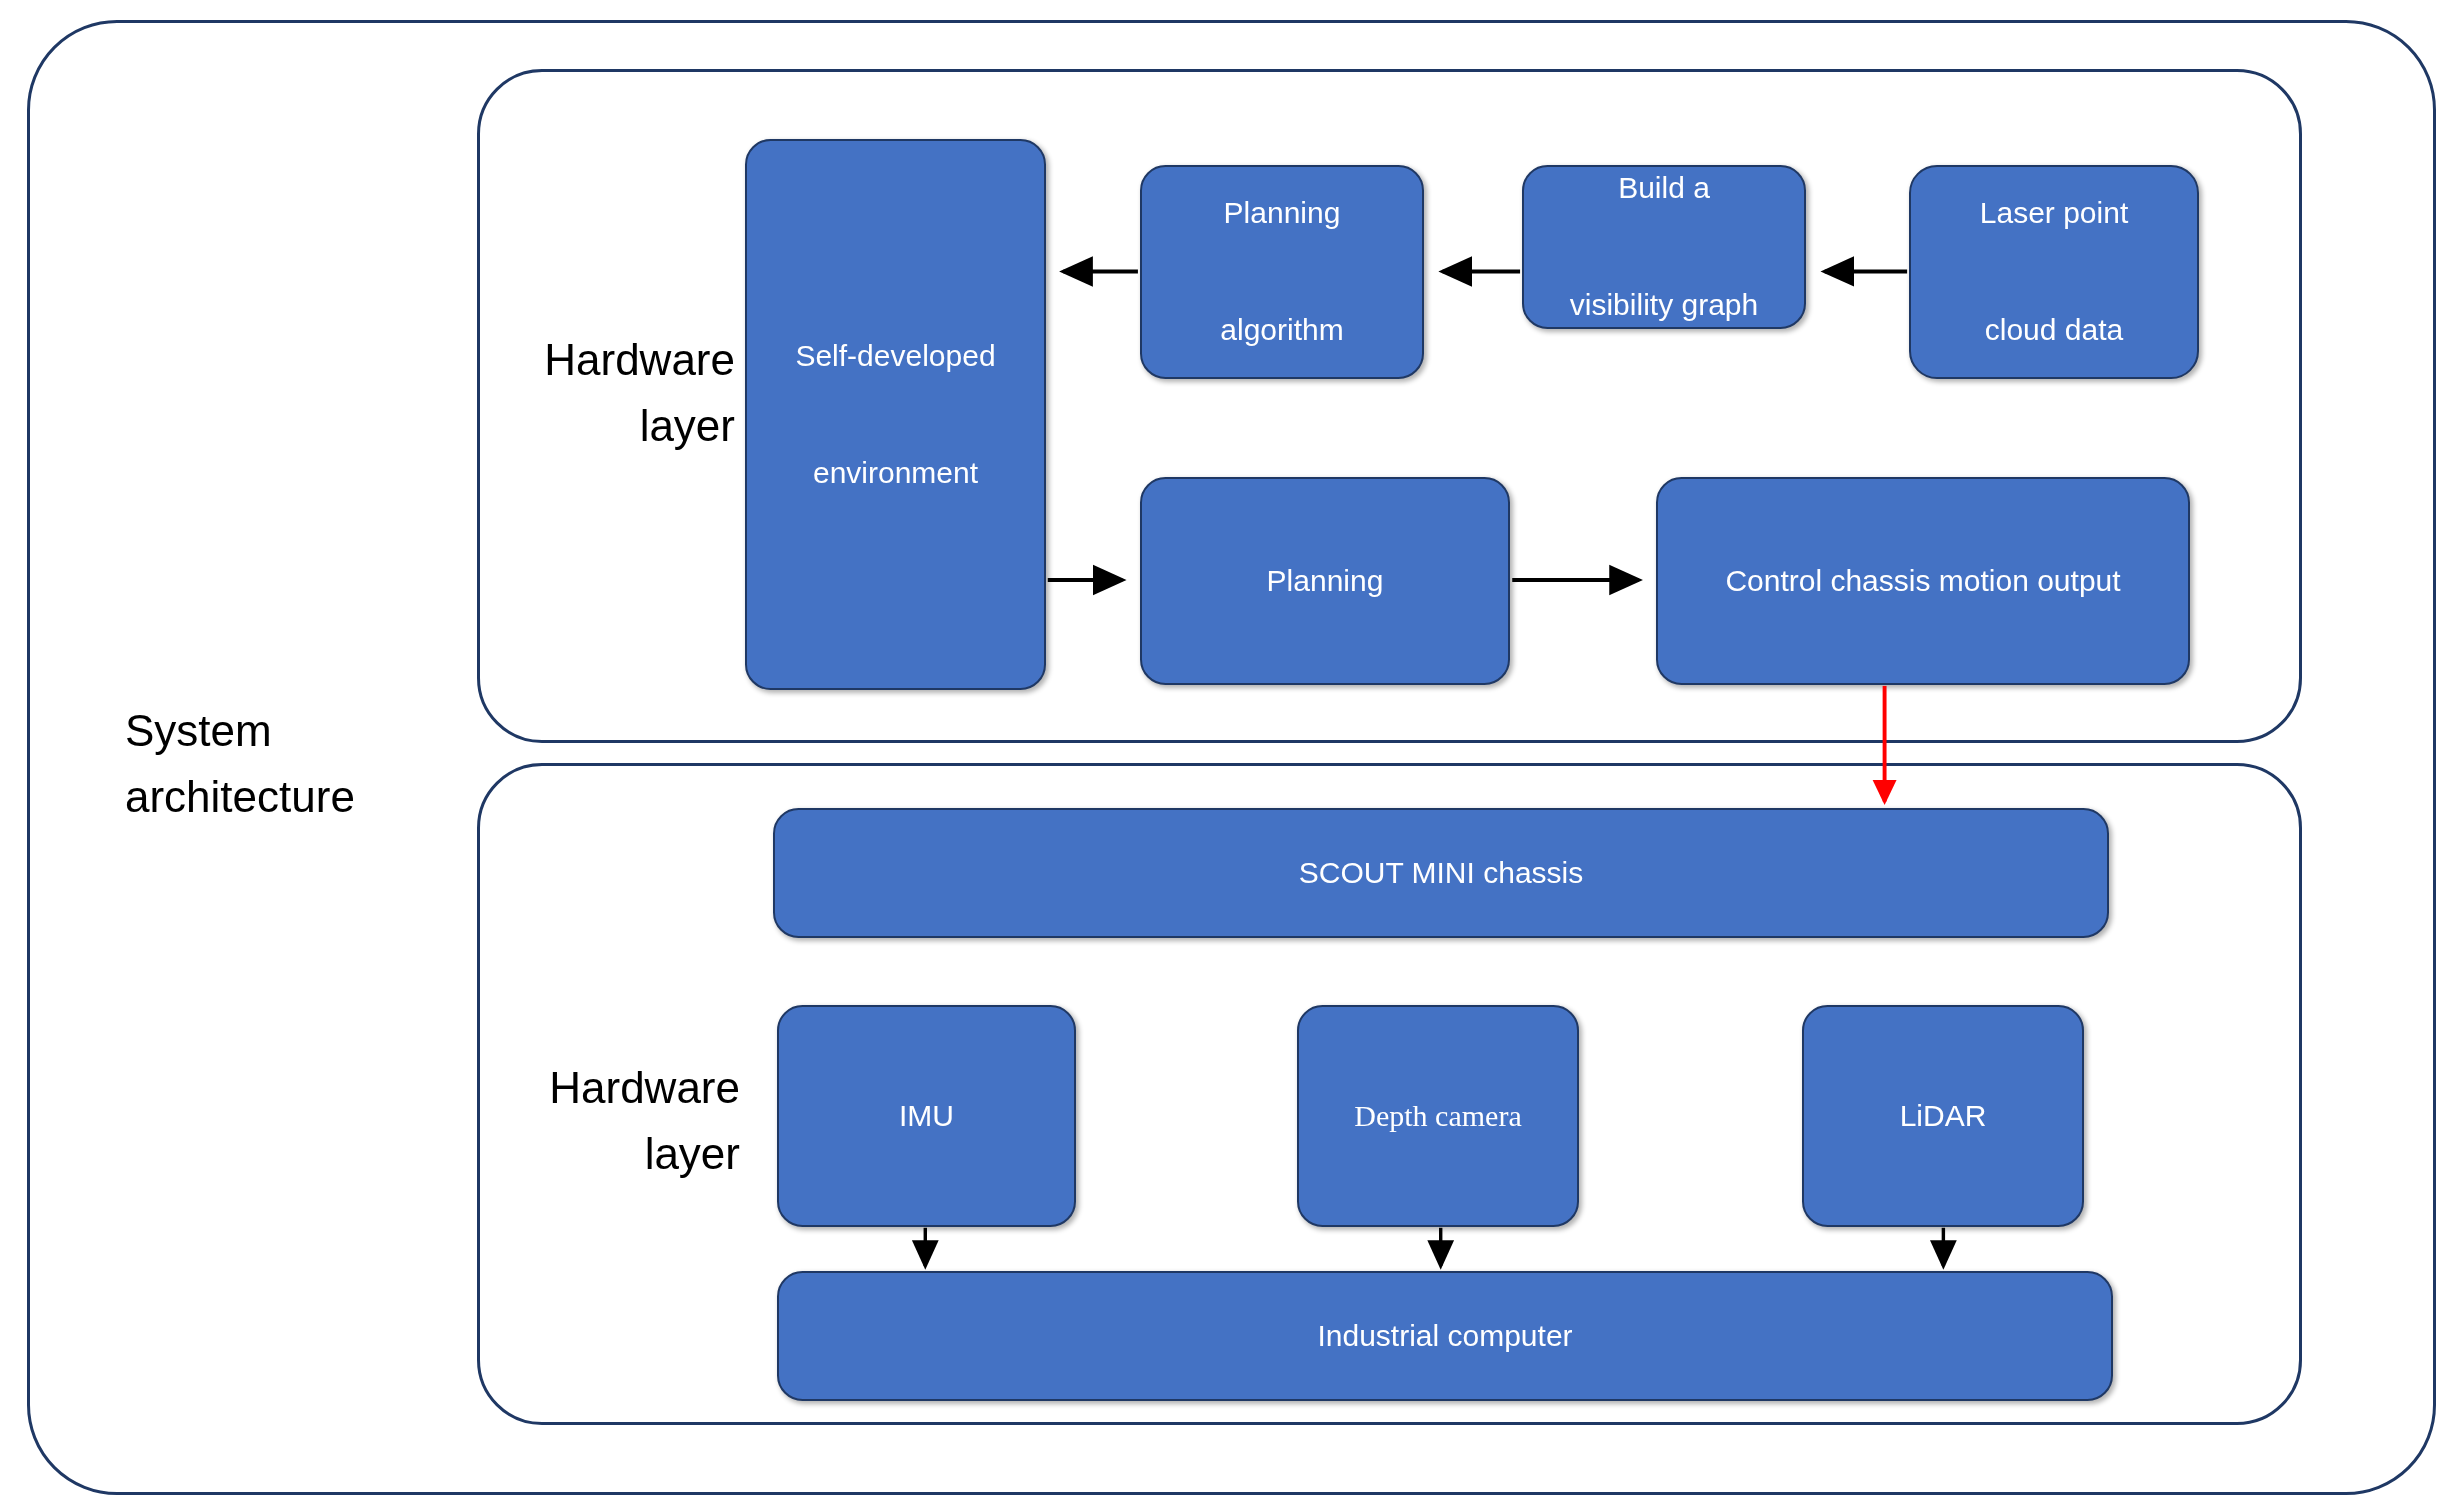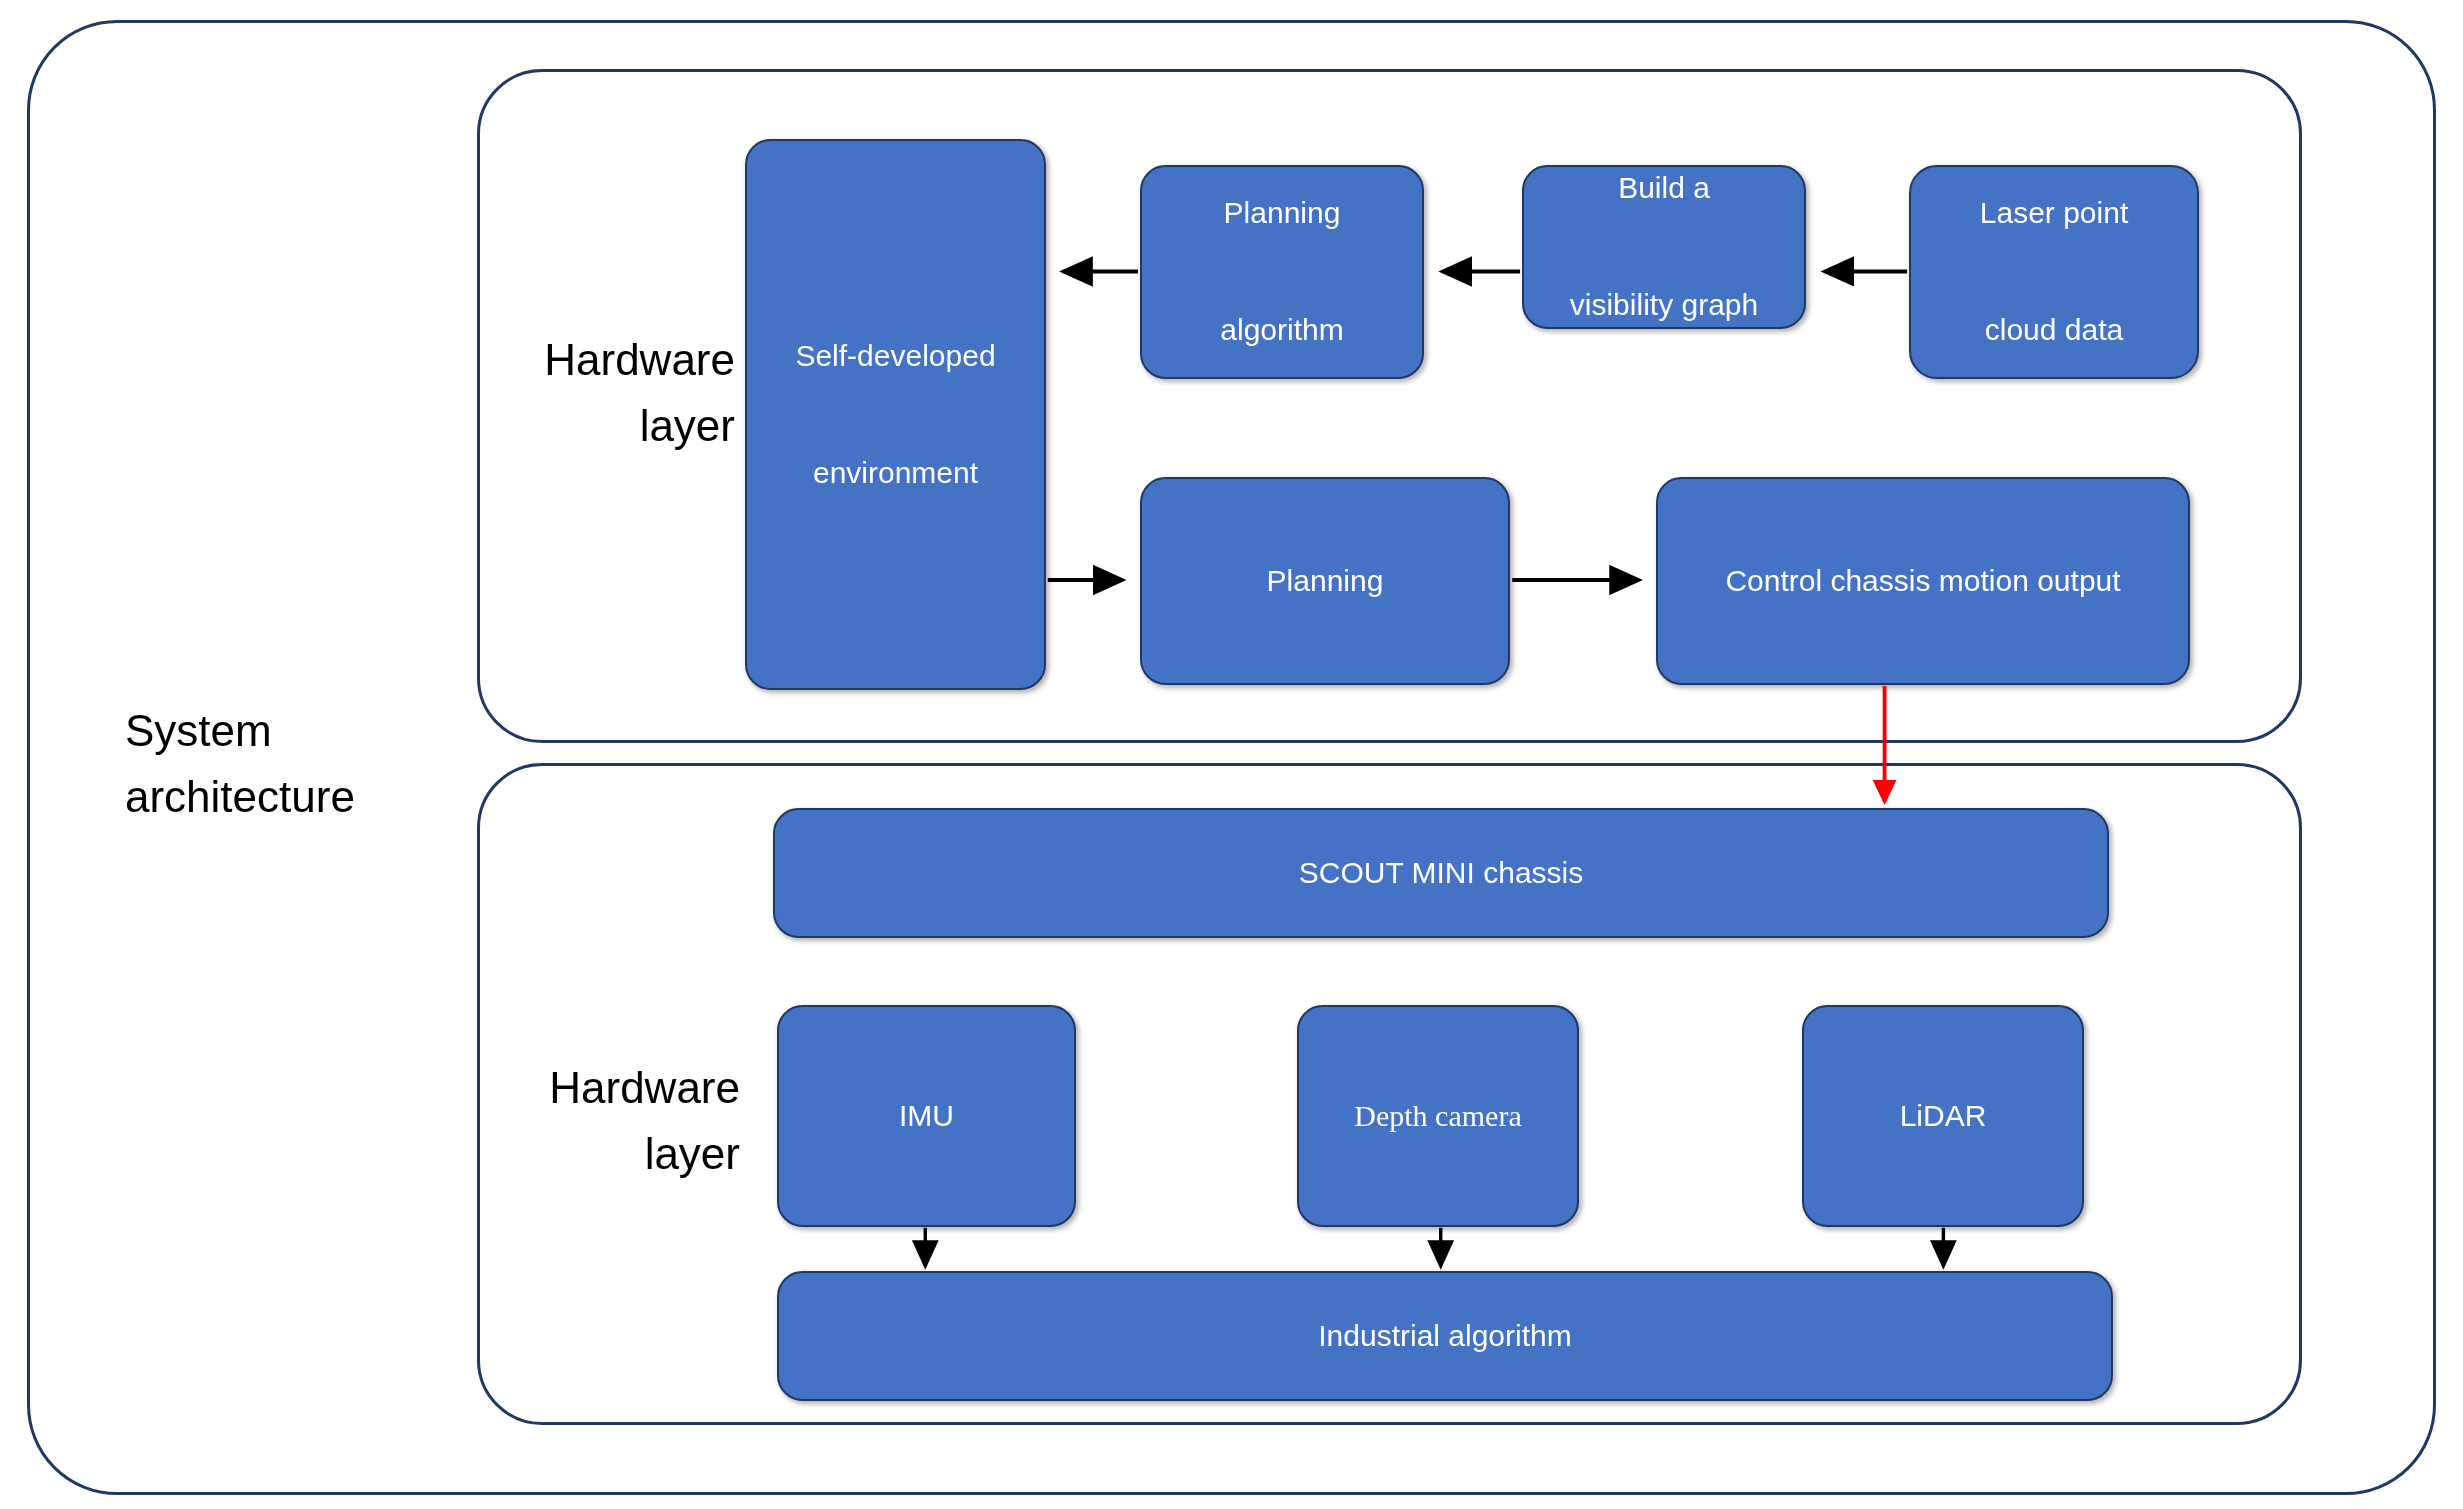--- a/index.html
+++ b/index.html
@@ -145,21 +145,21 @@
   <div class="node" id="node-laser-point">Laser point
 
 cloud data</div>
   <div class="node" id="node-waypoints">Planning</div>
   <div class="node" id="node-control-chassis">Control chassis motion output</div>
 
   <div class="node" id="node-scout-chassis">SCOUT MINI chassis</div>
   <div class="node" id="node-imu">IMU</div>
   <div class="node" id="node-depth-camera">Depth camera</div>
   <div class="node" id="node-lidar">LiDAR</div>
-  <div class="node" id="node-industrial-pc">Industrial algorithm</div>
+  <div class="node" id="node-industrial-pc">Industrial computer</div>
 
   <svg id="arrow-layer" viewBox="0 0 2513 1540">
     <defs>
       <marker id="ah-black" markerWidth="9" markerHeight="9" refX="7.5" refY="4.5" orient="auto" markerUnits="strokeWidth">
         <path d="M0,0.6 L8.6,4.5 L0,8.4 Z" fill="#000000"></path>
       </marker>
       <marker id="ah-red" markerWidth="7" markerHeight="7" refX="5.6" refY="3.5" orient="auto" markerUnits="strokeWidth">
         <path d="M0,0.4 L6.5,3.5 L0,6.6 Z" fill="#FF0000"></path>
       </marker>
     </defs>

